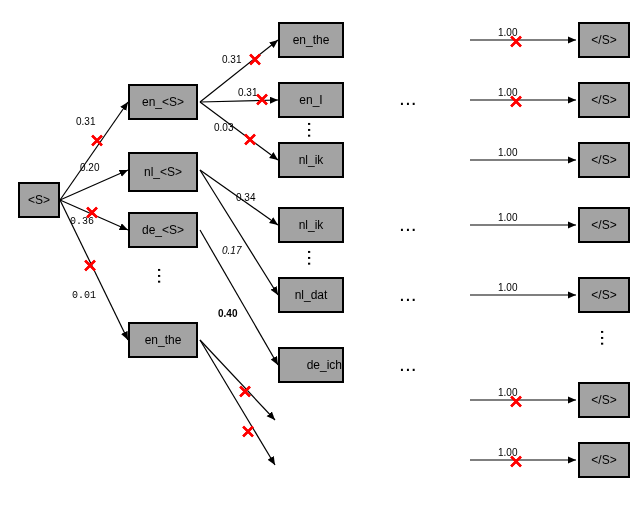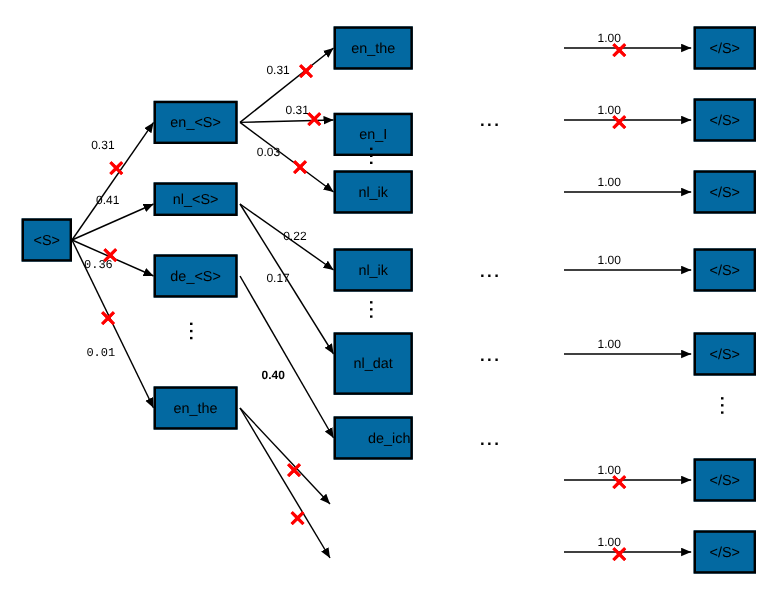--- a/index.html
+++ b/index.html
@@ -8,21 +8,21 @@
     width: 640px;
     height: 506px;
     background: #ffffff;
     font-family: sans-serif;
     position: relative;
     overflow: hidden;
   }
   .node {
     position: absolute;
     border: 2px solid #000;
-    background: #0369a1;
+    background: #a3a3a3;
     display: flex;
     align-items: center;
     justify-content: center;
     font-size: 12px;
     box-sizing: border-box;
   }
   .ellipsis {
     position: absolute;
     font-weight: bold;
     font-size: 14px;
@@ -86,44 +86,44 @@
   <line x1="470" y1="460" x2="576" y2="460" stroke="#000" stroke-width="1.2" marker-end="url(#arrow)"></line>
 </svg>
 
 <div class="node" style="left:18px; top:182px; width:42px; height:36px;">
   <span>&lt;S&gt;</span>
 </div>
 
 <div class="node" style="left:128px; top:84px; width:70px; height:36px;">
   <span>en_&lt;S&gt;</span>
 </div>
-<div class="node" style="left:128px; top:152px; width:70px; height:28px;">
+<div class="node" style="left:128px; top:152px; width:70px; height:40px;">
   <span>nl_&lt;S&gt;</span>
 </div>
 <div class="node" style="left:128px; top:212px; width:70px; height:36px;">
   <span>de_&lt;S&gt;</span>
 </div>
 <div class="node" style="left:128px; top:322px; width:70px; height:36px;">
   <span>en_the</span>
 </div>
 
 <div class="node" style="left:278px; top:22px; width:66px; height:36px;">
   <span>en_the</span>
 </div>
-<div class="node" style="left:278px; top:94px; width:66px; height:36px;">
+<div class="node" style="left:278px; top:82px; width:66px; height:36px;">
   <span>en_I</span>
 </div>
 <div class="node" style="left:278px; top:142px; width:66px; height:36px;">
   <span>nl_ik</span>
 </div>
 
 <div class="node" style="left:278px; top:207px; width:66px; height:36px;">
   <span>nl_ik</span>
 </div>
-<div class="node" style="left:278px; top:277px; width:66px; height:52px;">
+<div class="node" style="left:278px; top:277px; width:66px; height:36px;">
   <span>nl_dat</span>
 </div>
 
 <div class="node" style="left:278px; top:347px; width:66px; height:36px;justify-content:flex-end;">
   <span>de_ich</span>
 </div>
 
 <div class="node" style="left:578px; top:22px; width:52px; height:36px;">
     <span>&lt;/S&gt;</span>
   </div>
@@ -140,30 +140,30 @@
     <span>&lt;/S&gt;</span>
   </div>
 <div class="node" style="left:578px; top:382px; width:52px; height:36px;">
     <span>&lt;/S&gt;</span>
   </div>
 <div class="node" style="left:578px; top:442px; width:52px; height:36px;">
     <span>&lt;/S&gt;</span>
   </div>
 
 <div class="edge-label" style="left:76px; top:116px;">0.31</div>
-<div class="edge-label" style="left:80px; top:162px;">0.41</div>
+<div class="edge-label" style="left:80px; top:162px;">0.20</div>
 <div class="edge-label" style="left:70px; top:216px;font-family:Liberation Mono, monospace;">0.36</div>
 <div class="edge-label" style="left:72px; top:290px;font-family:Liberation Mono, monospace;">0.01</div>
 
 <div class="edge-label" style="left:222px; top:54px;">0.31</div>
 <div class="edge-label" style="left:238px; top:87px;">0.31</div>
 <div class="edge-label" style="left:214px; top:122px;">0.03</div>
 
-<div class="edge-label" style="left:236px; top:192px;">0.22</div>
-<div class="edge-label" style="left:222px; top:227px;">0.17</div>
+<div class="edge-label" style="left:236px; top:192px;">0.34</div>
+<div class="edge-label" style="left:222px; top:245px;font-style:italic;">0.17</div>
 
 <div class="edge-label" style="left:218px; top:308px;font-weight:bold;">0.40</div>
 
 <div class="edge-label" style="left:498px; top:27px;">1.00</div>
 <div class="edge-label" style="left:498px; top:87px;">1.00</div>
 <div class="edge-label" style="left:498px; top:147px;">1.00</div>
 <div class="edge-label" style="left:498px; top:212px;">1.00</div>
 <div class="edge-label" style="left:498px; top:282px;">1.00</div>
 <div class="edge-label" style="left:498px; top:387px;">1.00</div>
 <div class="edge-label" style="left:498px; top:447px;">1.00</div>

